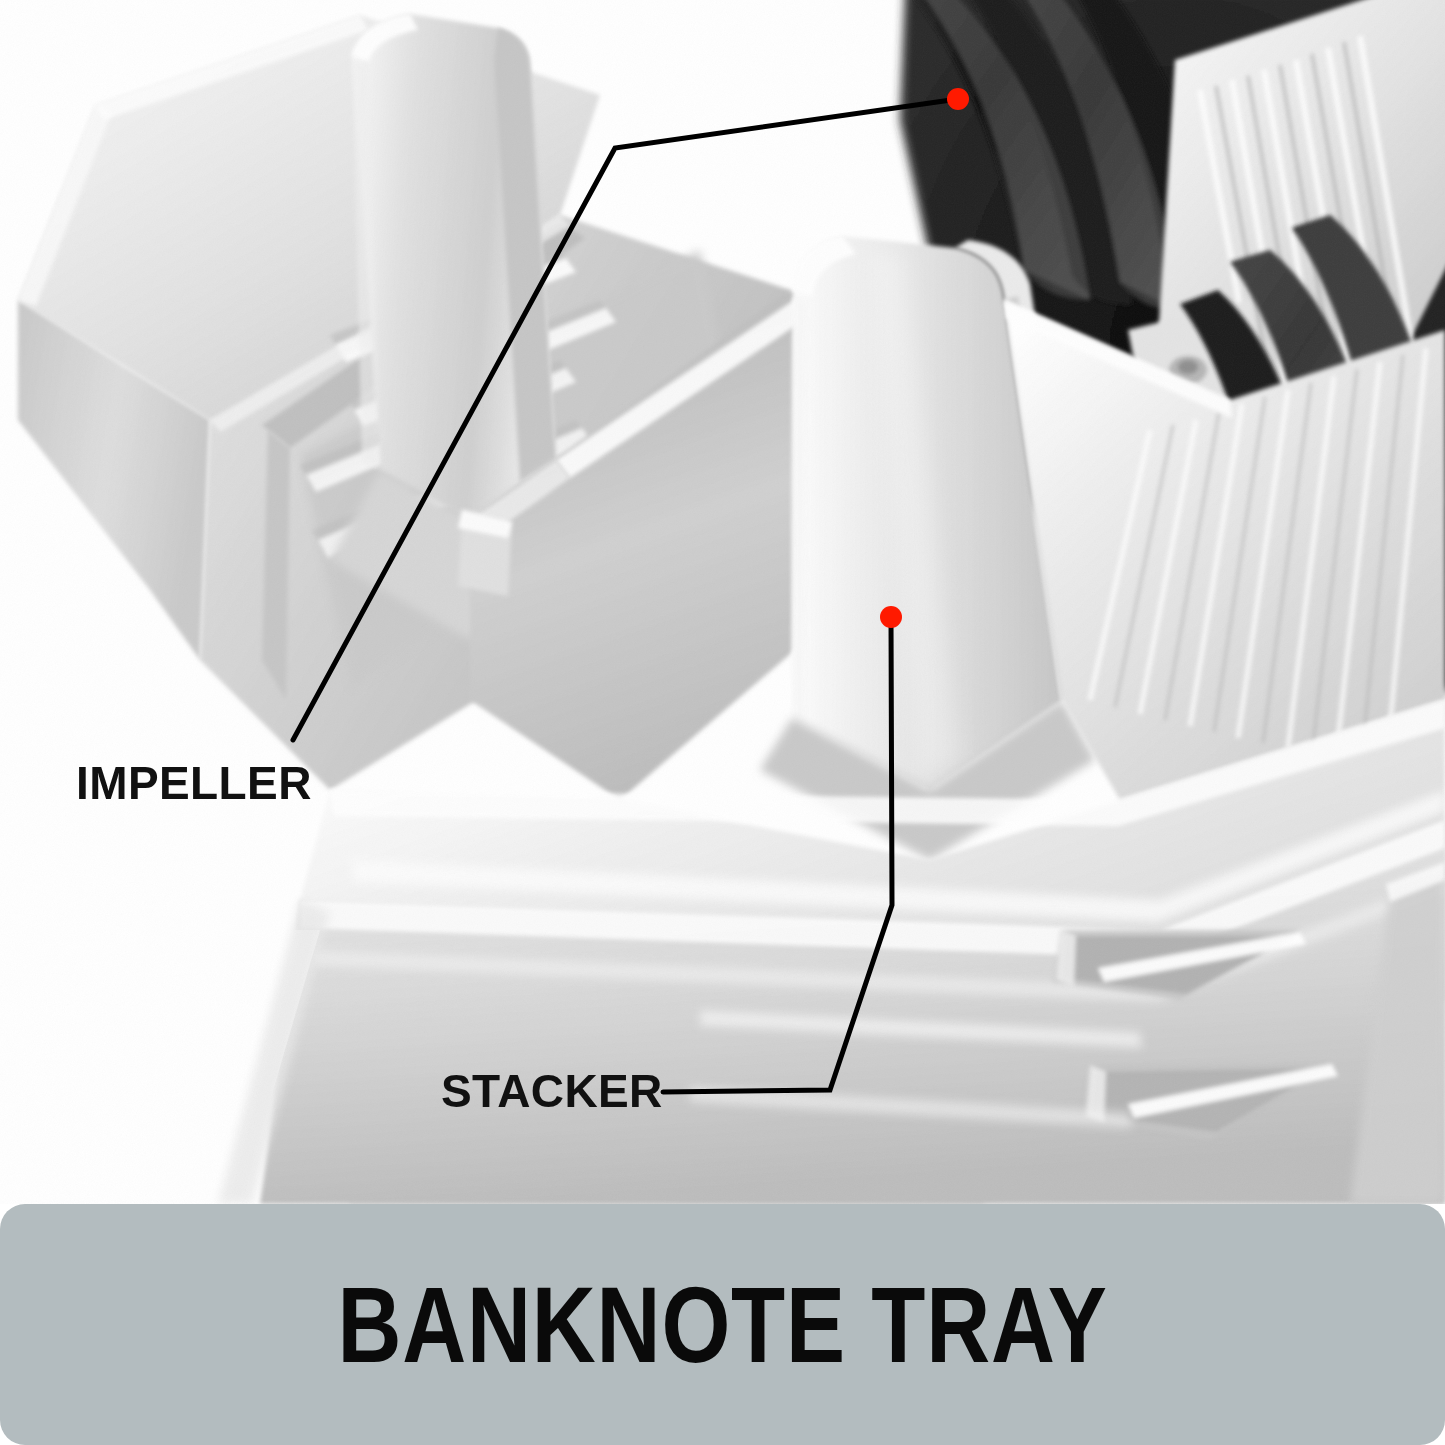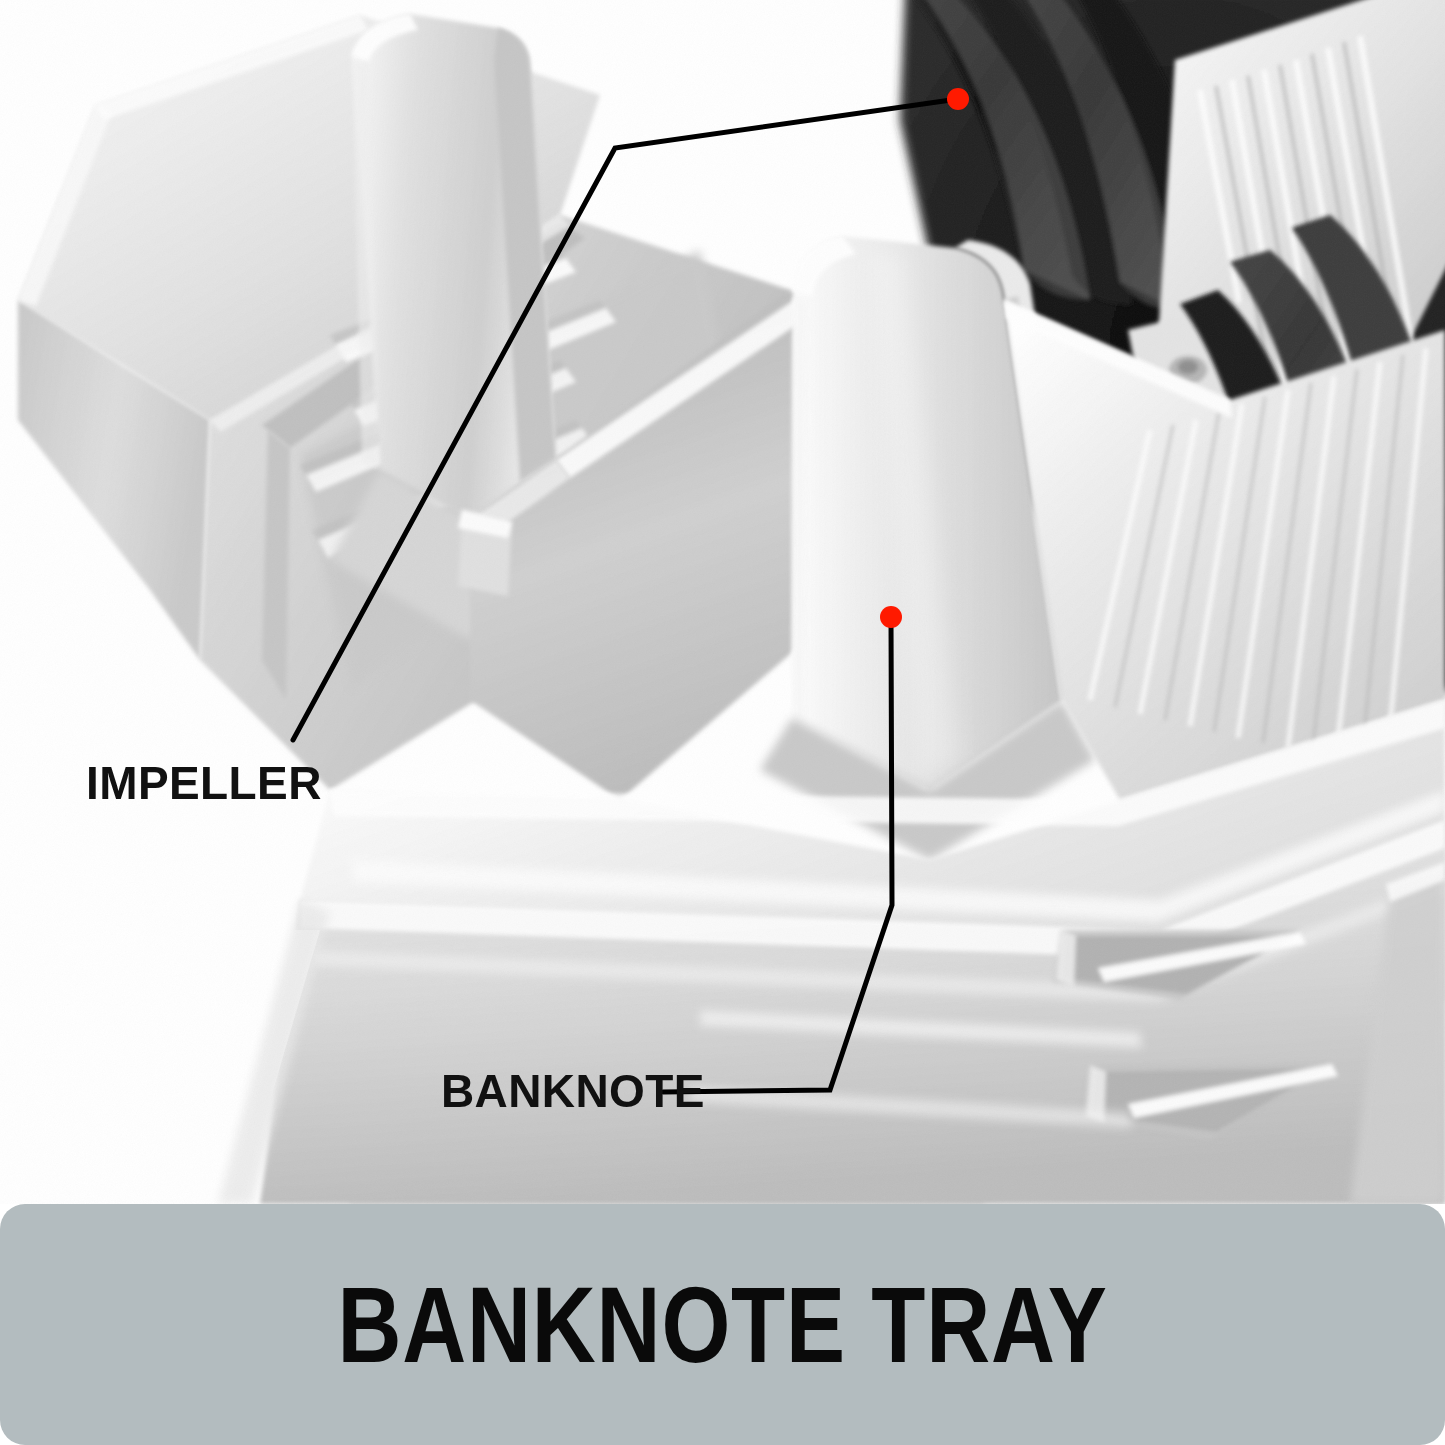--- a/index.html
+++ b/index.html
@@ -44,21 +44,21 @@
   }
   .callout-label {
     position: absolute;
     color: #111111;
     font-weight: bold;
     font-size: 46px;
     letter-spacing: 0.4px;
     white-space: nowrap;
     line-height: 1;
   }
-  #label-impeller { left: 86px; top: 760px; }
+  #label-impeller { left: 76px; top: 760px; }
   #label-stacker  { left: 441px; top: 1068px; }
 
   
   #caption-banner {
     position: absolute;
     left: 0;
     top: 1204px;
     width: 1445px;
     height: 241px;
     background: #b3bcbf;
@@ -387,21 +387,21 @@
         <circle cx="958" cy="99" r="11" fill="#ff1a00"></circle>
       </g>
       <g>
         <path fill="none" stroke="#000000" stroke-width="5" stroke-linecap="round" stroke-linejoin="miter" d="M 891 619 L 892 905 L 830 1090 L 663 1092"></path>
         <circle cx="891" cy="617" r="11" fill="#ff1a00"></circle>
       </g>
     </svg>
 
     <div class="callout-label" id="label-impeller">IMPELLER</div>
 
-    <div class="callout-label" id="label-stacker">BANKNOTE</div>
+    <div class="callout-label" id="label-stacker">STACKER</div>
 
   </div>
 
   <div id="caption-banner" style="background: rgb(179, 188, 191);">
     <div id="caption-text" style="color: rgb(10, 10, 10);">BANKNOTE TRAY</div>
   </div>
 
 </div>
 
 </body></html>

